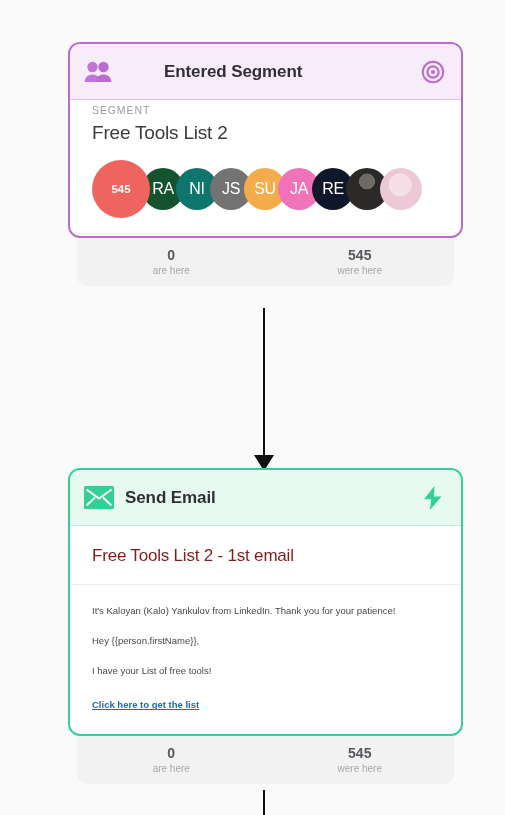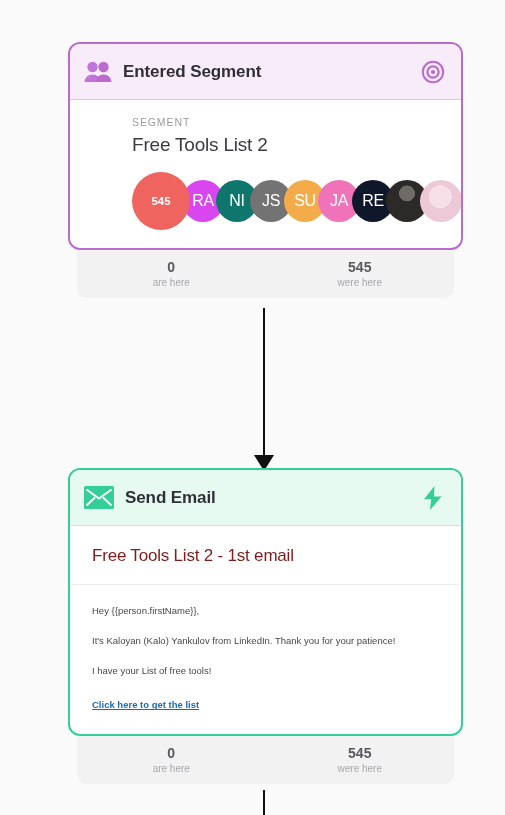--- a/index.html
+++ b/index.html
@@ -42,40 +42,41 @@
 
   .card-header {
     height: 56px;
     display: flex;
     align-items: center;
     padding: 0 16px 0 14px;
   }
   .card.purple .card-header {
     background: #f9ecfa;
     border-bottom: 1px solid #e3c2e9;
+    gap: 41px;
   }
   .card.green .card-header {
     background: #e6faf2;
     border-bottom: 1px solid #bfeedd;
   }
 
   .card-header .title {
     font-size: 17px;
     font-weight: bold;
     color: #2f2f35;
     letter-spacing: -0.1px;
     margin-left: 11px;
     flex: 1;
   }
 
   .hdr-icon { display: flex; align-items: center; justify-content: center; }
   .hdr-action { display: flex; align-items: center; justify-content: center; }
 
   
-  .card-body { padding: 16px 22px 18px 22px; margin-left: 40px; }
+  .card-body { padding: 4px 22px 18px 22px; }
 
   .eyebrow {
     font-size: 10.5px;
     letter-spacing: 0.9px;
     color: #9b9b9e;
     font-weight: normal;
     text-transform: uppercase;
   }
   .seg-name {
     font-size: 19px;
@@ -224,21 +225,21 @@
           </svg>
         </span>
       </div>
 
       <div class="card-body">
         <div class="eyebrow">SEGMENT</div>
         <div class="seg-name">Free Tools List 2</div>
 
         <div class="avatars">
           <div class="count-bubble">545</div>
-          <div class="avatar" style="background:#d946ef;">RA</div>
+          <div class="avatar" style="background:#14532d;">RA</div>
           <div class="avatar" style="background:#0f766e;">NI</div>
           <div class="avatar" style="background:#737373;">JS</div>
           <div class="avatar" style="background:#f4ac4a;">SU</div>
           <div class="avatar" style="background:#f072b9;">JA</div>
           <div class="avatar" style="background:#0f172a;">RE</div>
           <div class="avatar photo-dark"></div>
           <div class="avatar photo-light"></div>
         </div>
       </div>
     </div>
@@ -272,22 +273,22 @@
           <svg width="24" height="26" viewBox="0 0 24 26">
             <path d="M13.5 1 L3 14.2 L10.2 14.2 L9 25 L20.5 11.4 L13 11.4 Z" fill="#33cf96"></path>
           </svg>
         </span>
       </div>
 
       <div>
         <div class="email-subject">Free Tools List 2 - 1st email</div>
         <div class="email-divider"></div>
         <div class="email-preview">
+          <p>It's Kaloyan (Kalo) Yankulov from LinkedIn. Thank you for your patience!</p>
           <p>Hey {{person.firstName}},</p>
-          <p>It's Kaloyan (Kalo) Yankulov from LinkedIn. Thank you for your patience!</p>
           <p>I have your List of free tools!</p>
           <a class="email-link" href="#">Click here to get the list</a>
         </div>
       </div>
     </div>
 
     <div class="stats">
       <div class="stat">
         <div class="num">0</div>
         <div class="lbl">are here</div>

